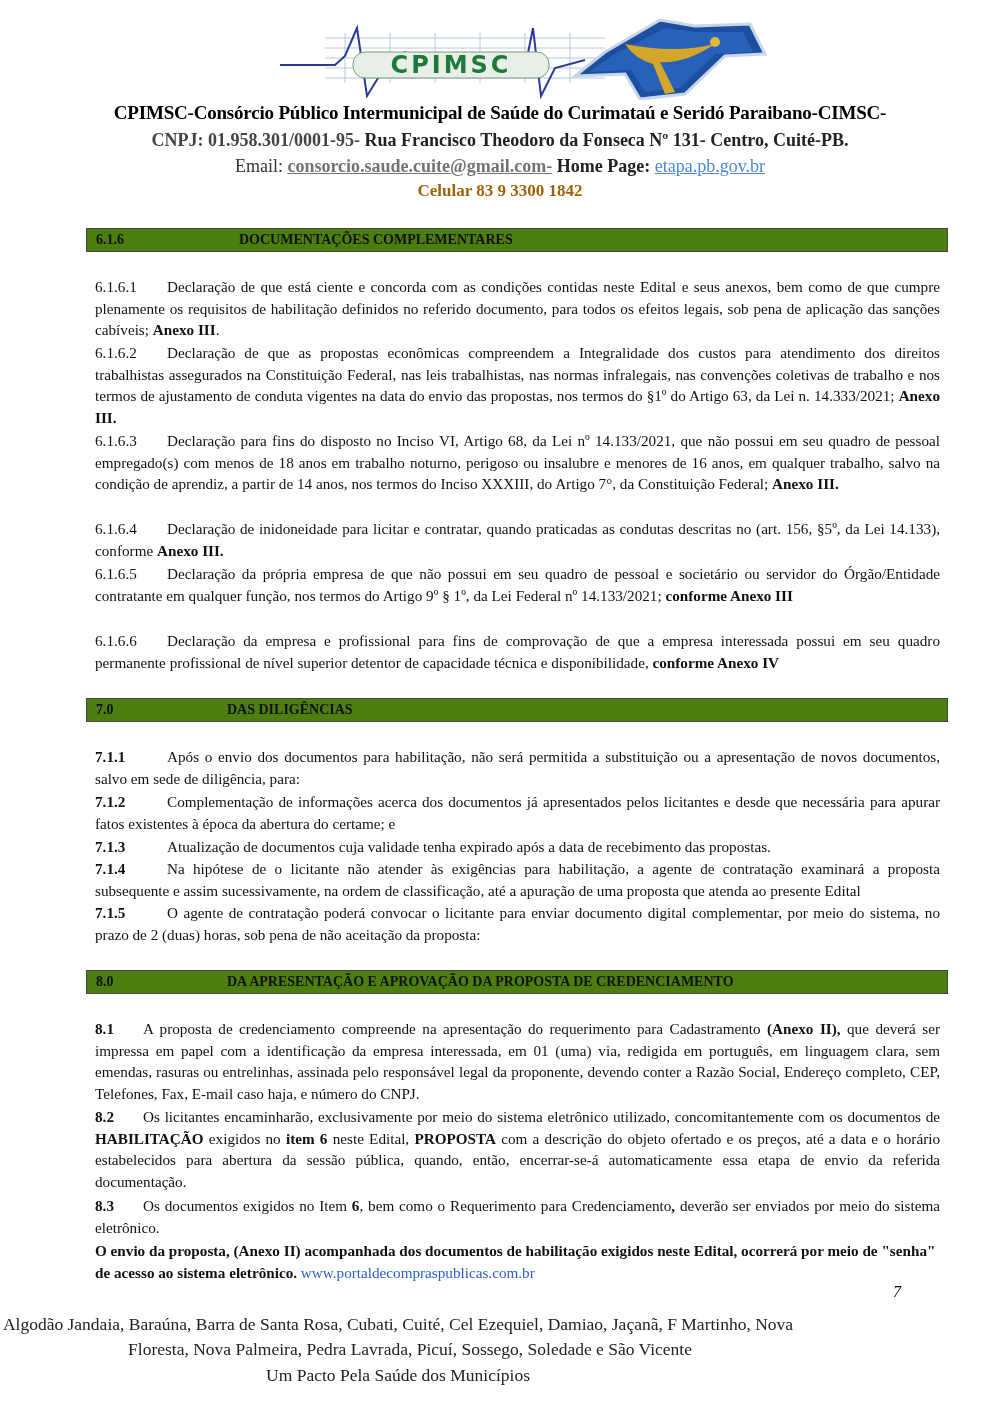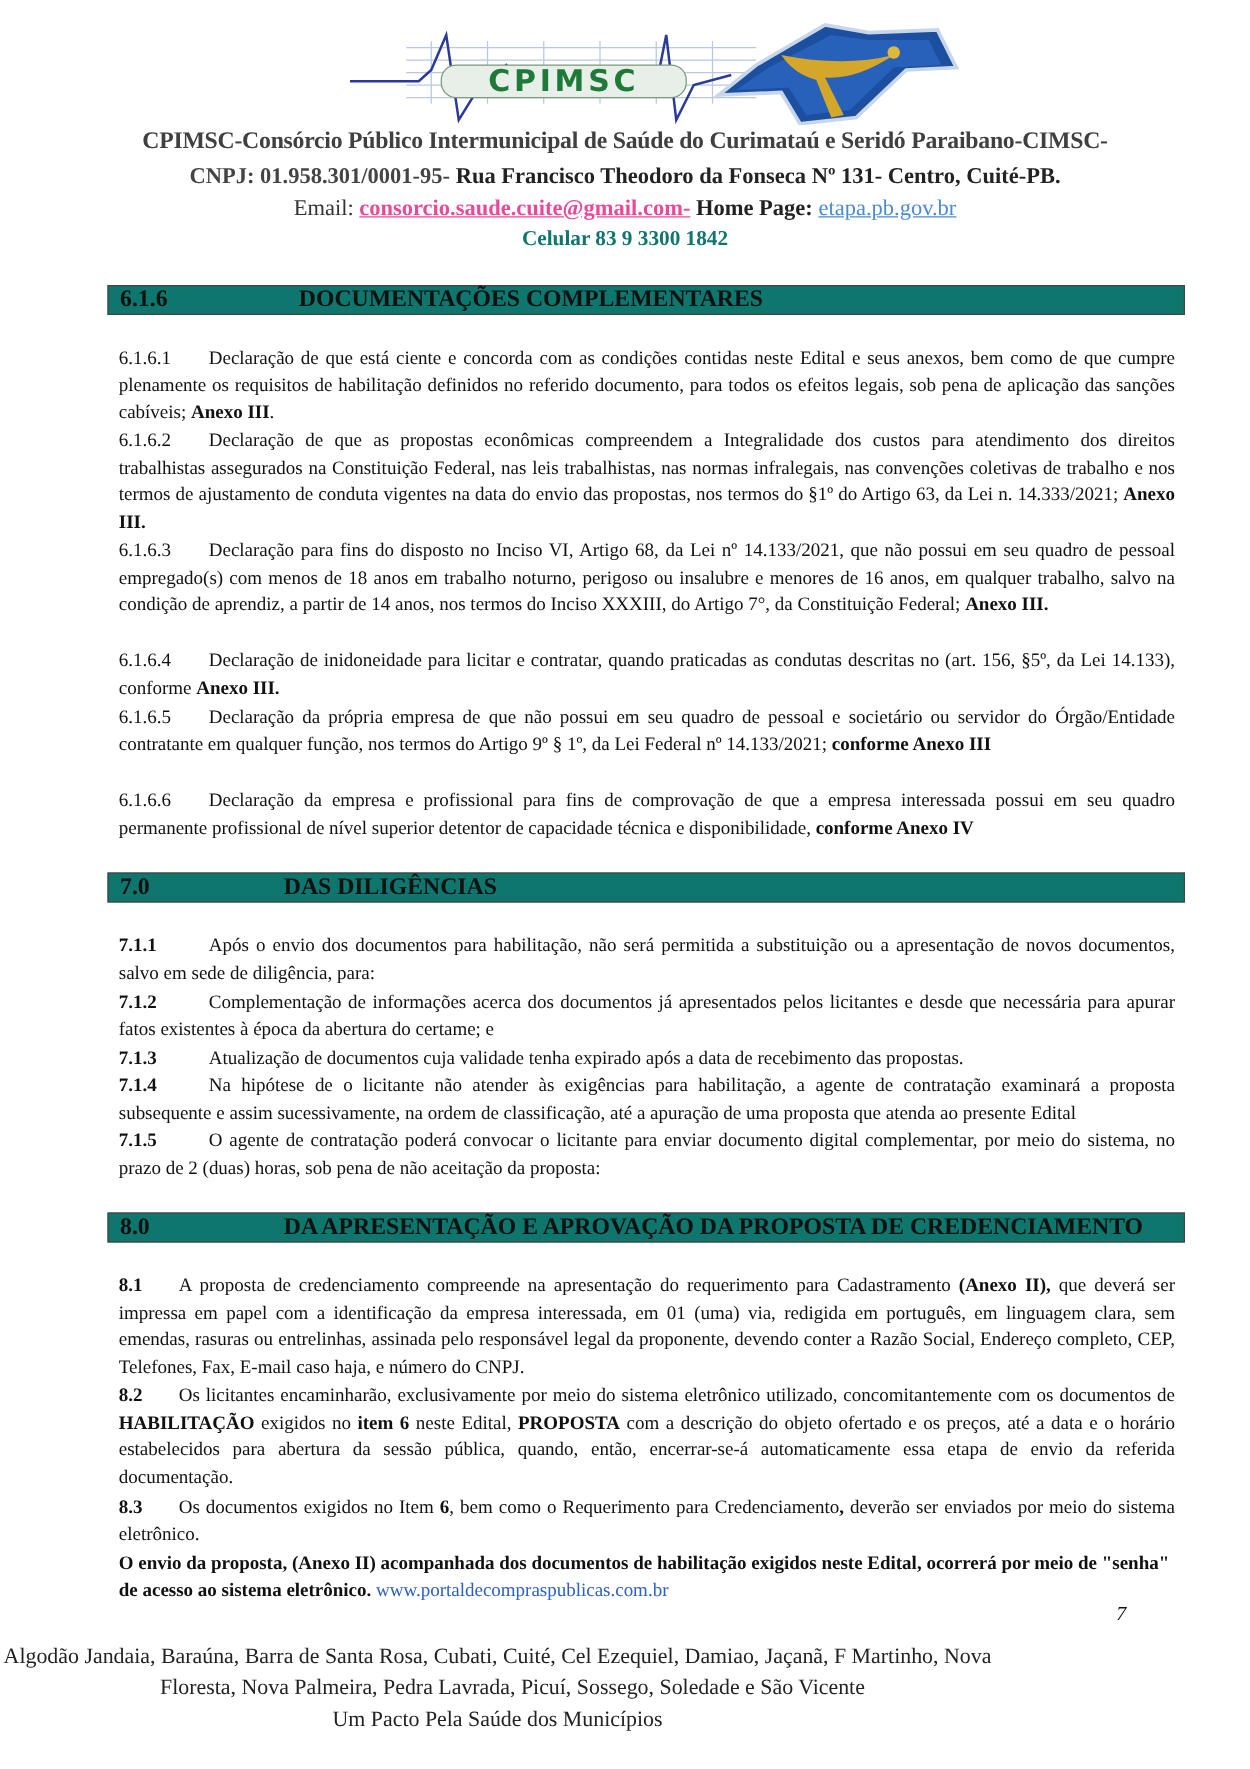--- a/index.html
+++ b/index.html
@@ -1,30 +1,30 @@
 <!DOCTYPE html>
 <html><head>
 <meta charset="utf-8">
 <style>
   html, body { margin:0; padding:0; background:#ffffff; }
   body { width:1000px; height:1415px; position:relative; overflow:hidden;
          font-family:"Liberation Serif", serif; color:#111; }
   .logo { position:absolute; left:265px; top:8px; width:510px; height:92px; }
   .hdr { position:absolute; left:0; width:1000px; text-align:center; }
-  .hdr1 { top:102px; font-size:19px; font-weight:bold; color:#404040; letter-spacing:-0.2px; }
+  .hdr1 { top:102px; font-size:19px; font-weight:bold; color:#000000; letter-spacing:-0.2px; }
   .hdr2 { top:130px; font-size:18px; font-weight:bold; color:#222; }
   .hdr2 .cnpj { color:#444; font-weight:bold; }
   .hdr3 { top:156px; font-size:18px; color:#333; }
-  .hdr3 .email { color:#ec4899; text-decoration:underline; font-weight:bold; }
+  .hdr3 .email { color:#737373; text-decoration:underline; font-weight:bold; }
   .hdr3 .bold { font-weight:bold; color:#222; }
   .hdr3 .hp { color:#4a8ad4; text-decoration:underline; }
-  .hdr4 { top:181px; font-size:17px; font-weight:bold; color:#0f766e; }
+  .hdr4 { top:181px; font-size:17px; font-weight:bold; color:#a16207; }
 
-  .sec { position:absolute; left:86px; width:862px; height:24px; background:#0f766e;
-         border:1.5px solid #444; box-sizing:border-box; font-weight:bold; font-size:19px; line-height:21px; }
+  .sec { position:absolute; left:86px; width:862px; height:24px; background:#4d7c0f;
+         border:1.5px solid #444; box-sizing:border-box; font-weight:bold; font-size:14px; line-height:21px; }
   .sec .num { position:absolute; left:9px; }
   .sec .title { position:absolute; }
 
   .para { position:absolute; left:95px; width:845px; font-size:15.2px; line-height:21.5px;
           text-align:justify; color:#111; }
   .para .n { display:inline-block; width:72px; }
   .para .nb { display:inline-block; width:72px; font-weight:bold; }
   .para .nb2 { display:inline-block; width:48px; font-weight:bold; }
   .b { font-weight:bold; }
   .link { color:#2a5fc4; }

